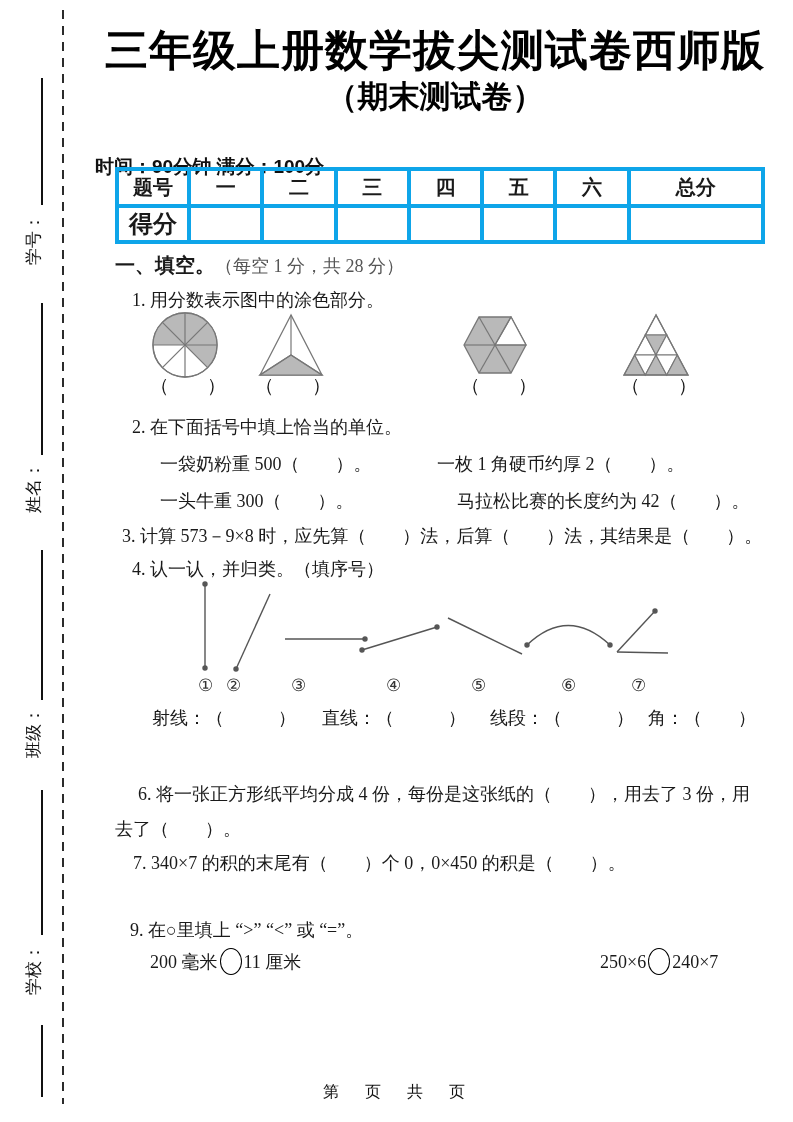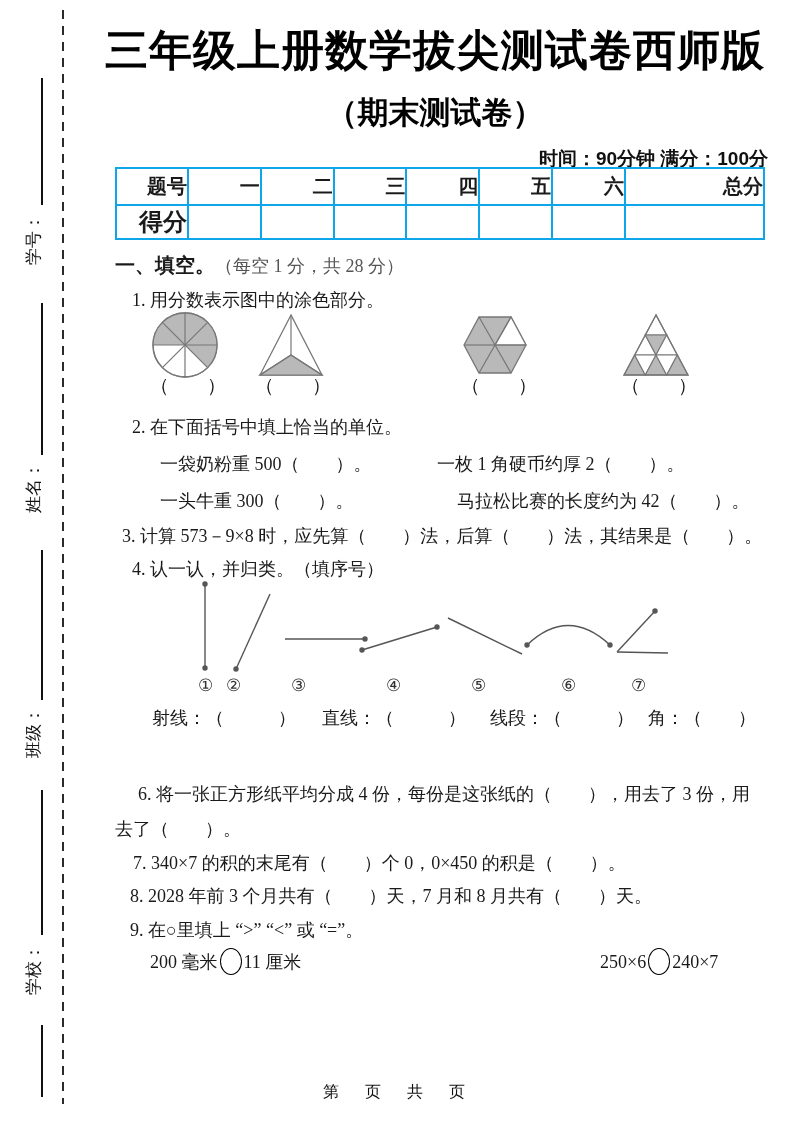--- a/index.html
+++ b/index.html
@@ -18,32 +18,32 @@
     position:absolute; left:2px; width:62px; text-align:center;
     font-size:17px; color:#111; transform:rotate(-90deg); white-space:nowrap;
   }
   
   .title {
     position:absolute; top:22px; left:90px; width:690px; text-align:center;
     font-family:"Liberation Sans","DejaVu Sans",sans-serif;
     font-weight:800; font-size:43px; letter-spacing:1px; color:#000; white-space:nowrap;
   }
   .subtitle {
-    position:absolute; top:92px; left:90px; width:690px; text-align:center;
+    position:absolute; top:76px; left:90px; width:690px; text-align:center;
     font-family:"Liberation Sans","DejaVu Sans",sans-serif;
     font-weight:800; font-size:31px; color:#000;
   }
   .meta {
-    position:absolute; top:146px; left:95px; width:673px; text-align:right;
+    position:absolute; top:154px; left:95px; width:673px; text-align:left;
     font-family:"Liberation Sans","DejaVu Sans",sans-serif;
     font-weight:600; font-size:19px; color:#111;
   }
   
   table.score { position:absolute; top:167px; left:115px; width:650px; border-collapse:collapse; }
-  table.score th, table.score td { border:2px solid #0ea5e9; text-align:right; }
+  table.score th, table.score td { border:4px solid #0ea5e9; text-align:center; }
   table.score th { font-size:20px; font-weight:700; height:37px; font-family:"Liberation Serif",serif; }
   table.score td { height:23px; font-size:24px; font-weight:700; }
   table.score .num-col { width:72px; }
   
   .q { position:absolute; font-size:18px; white-space:nowrap; color:#1a1a1a; }
   .sec-head { position:absolute; left:115px; top:252px; font-size:20px; white-space:nowrap; }
   .sec-head b { font-weight:800;margin-top:12px; }
   .sec-head .note { font-size:18px; color:#555; font-weight:400; }
   .bracket { position:absolute; font-size:19px; text-align:center; width:72px; }
   .fig { position:absolute; }
@@ -217,21 +217,20 @@
   <div class="circ-label" style="left:631px;top:675px;">⑦</div>
 
   <div class="q" style="left:152px;top:706px;">射线：（　　　）</div>
   <div class="q" style="left:322px;top:706px;">直线：（　　　）</div>
   <div class="q" style="left:490px;top:706px;">线段：（　　　）</div>
   <div class="q" style="left:648px;top:706px;">角：（　　）</div>
 
   <div class="q" style="left:138px;top:782px;">6. 将一张正方形纸平均分成 4 份，每份是这张纸的（　　），用去了 3 份，用</div>
   <div class="q" style="left:115px;top:817px;">去了（　　）。</div>
   <div class="q" style="left:133px;top:851px;">7. 340×7 的积的末尾有（　　）个 0，0×450 的积是（　　）。</div>
-  <div class="q" style="left:130px;top:884px;">8. 2028 年前 3 个月共有（　　）天，7 月和 8 月共有（　　）天。</div>
   <div class="q" style="left:130px;top:918px;">9. 在○里填上 “&gt;” “&lt;” 或 “=”。</div>
 
   <div class="q" style="left:150px;top:948px;">
     <span>200 毫米</span><span class="cmp-circle"></span><span>11 厘米</span>
   </div>
   <div class="q" style="left:600px;top:948px;">
     <span>250×6</span><span class="cmp-circle"></span><span>240×7</span>
   </div>
 
   <div class="footer">第　页　共　页</div>

